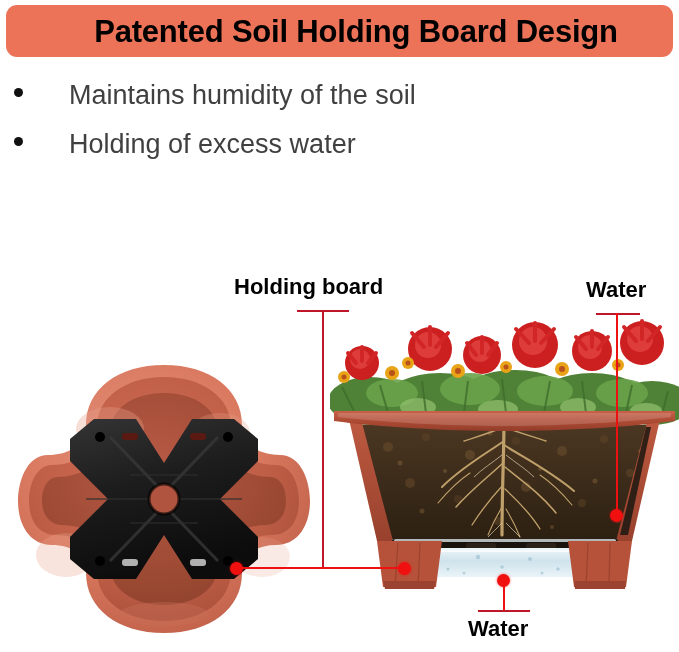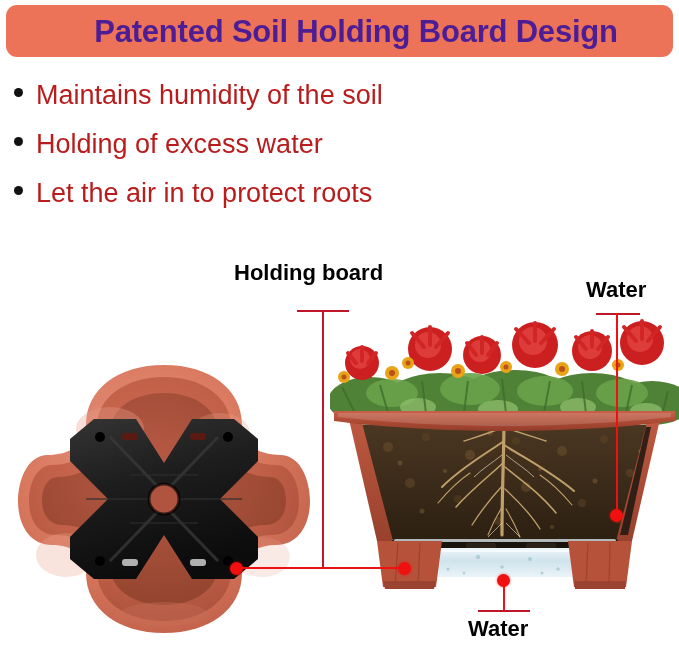--- a/index.html
+++ b/index.html
@@ -28,21 +28,21 @@
     width: 667px;
     height: 52px;
     background: #ec7357;
     border-radius: 11px;
     box-sizing: border-box;
     display: flex;
     align-items: center;
     justify-content: center;
   }
   .banner-title {
-    color: #4c1d95;
+    color: #000000;
     font-size: 31px;
     font-weight: bold;
     letter-spacing: -0.2px;
     line-height: 1;
     white-space: nowrap;
     margin-left: 33px;
   }
 
   
   .bullets {
@@ -51,24 +51,25 @@
     top: 71px;
     width: 520px;
     margin: 0;
     padding: 0;
     list-style: none;
   }
   .bullets li {
     display: flex;
     align-items: baseline;
     height: 49px;
-    color: #b91c1c;
+    color: #404040;
     font-size: 27px;
     line-height: 49px;
     white-space: nowrap;
+    gap: 33px;
   }
   .bullet-dot {
     display: inline-block;
     width: 9px;
     height: 9px;
     border-radius: 50%;
     background: #111111;
     margin-right: 13px;
     flex: none;
     position: relative;
@@ -86,21 +87,21 @@
 
   
   .dlabel {
     position: absolute;
     color: #000000;
     font-size: 22px;
     font-weight: bold;
     white-space: nowrap;
     line-height: 1;
   }
-  .lbl-holding { left: 234px; top: 7px; text-align: center; }
+  .lbl-holding { left: 234px; top: 21px; text-align: center; }
   .lbl-soil    { left: 586px; top: 24px; }
   .lbl-water   { left: 468px; top: 363px; }
 
   
   .lead {
     position: absolute;
     background: #c0162a;
   }
   .lead-v { width: 2px; }
   .lead-h { height: 2px; }
@@ -163,24 +164,20 @@
   </div>
 
   <ul class="bullets">
     <li>
       <span class="bullet-dot"></span>
       <span>Maintains humidity of the soil</span>
     </li>
     <li>
       <span class="bullet-dot"></span>
       <span>Holding of excess water</span>
-    </li>
-    <li>
-      <span class="bullet-dot"></span>
-      <span>Let the air in to protect roots</span>
     </li>
   </ul>
 
   <div class="diagram">
 
     <div class="pot-top">
       <svg class="clover-outer" viewBox="0 0 300 280" xmlns="http://www.w3.org/2000/svg">
         <defs>
           <radialGradient id="gOuter" cx="42%" cy="35%" r="72%">
             <stop offset="0%" stop-color="#e69480"></stop>

